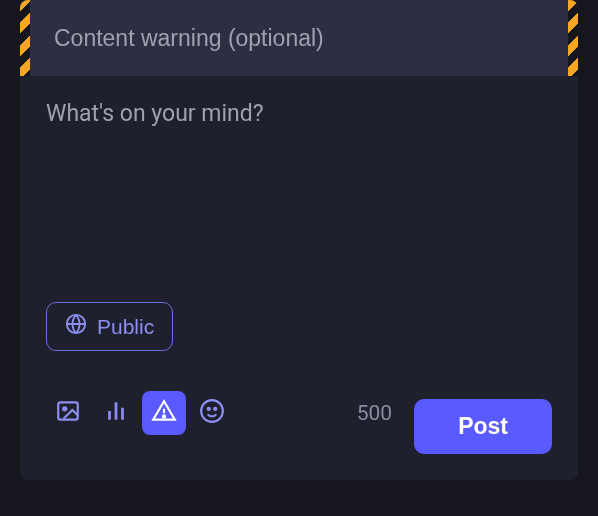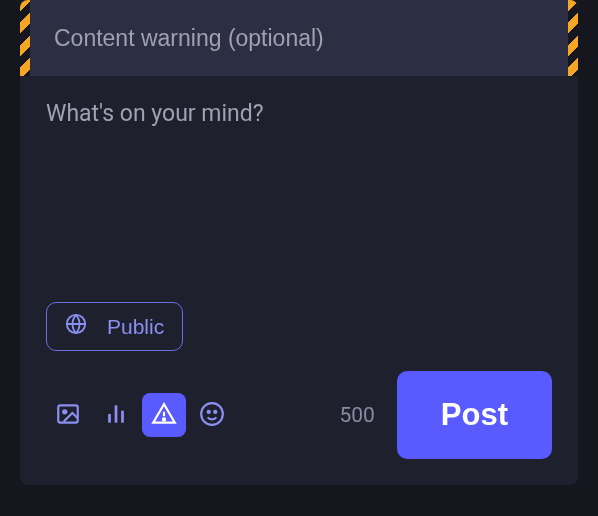--- a/index.html
+++ b/index.html
@@ -69,21 +69,21 @@
   }
   .body-input::placeholder { color: #a0a0b0; }
   .pill-row {
     display: flex;
     gap: 14px;
     padding: 0 26px 20px 26px;
   }
   .pill {
     display: inline-flex;
     align-items: center;
-    gap: 20px;
+    gap: 10px;
     border: 1.5px solid #6a6ee0;
     border-radius: 10px;
     padding: 10px 18px;
     color: #8b8ff0;
     font-size: 21px;
     font-weight: 500;
     background: transparent;
     cursor: pointer;
   }
   .pill svg { flex-shrink: 0; }
@@ -113,24 +113,25 @@
   .char-count {
     color: #8a8aa0;
     font-size: 21px;
     margin-right: 18px;
   }
   .post-btn {
     background: #595aff;
     color: #ffffff;
     border: none;
     border-radius: 10px;
-    font-size: 31px;
+    font-size: 23px;
     font-weight: 700;
-    padding: 26px 44px;
+    padding: 14px 44px;
     cursor: pointer;
+    margin-top: 28px;
   }
 </style>
 </head>
 <body>
 
 <div class="compose-box">
 
   <div class="cw-wrapper">
     <div class="hazard left"></div>
     <input type="text" class="cw-input" placeholder="Content warning (optional)" style="">

